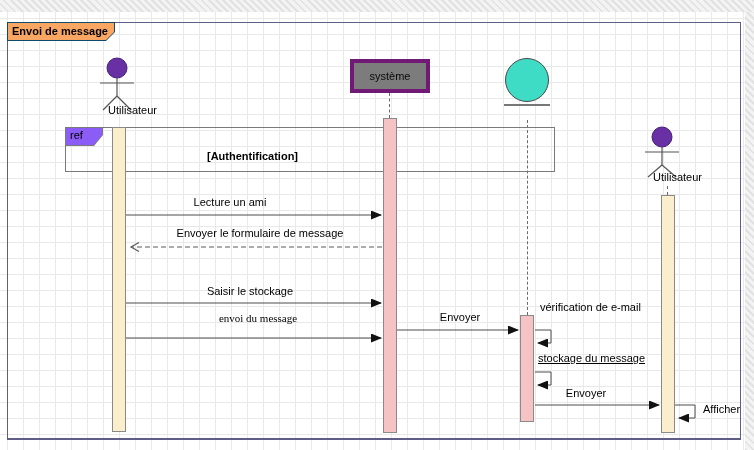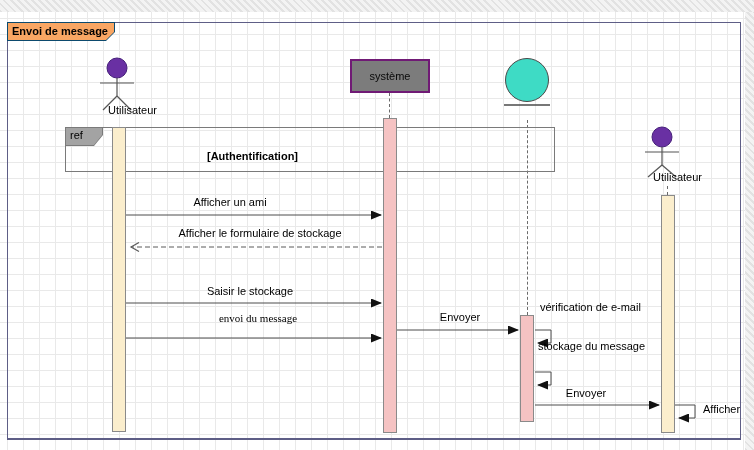--- a/index.html
+++ b/index.html
@@ -17,30 +17,30 @@
   
   .tab-border{position:absolute;left:7px;top:22px;width:108px;height:19px;background:#0c4a6e;
       clip-path:polygon(0 0,100% 0,100% 10px,calc(100% - 9px) 100%,0 100%);}
   .tab-fill{position:absolute;left:1px;top:1px;right:1px;bottom:1px;background:#f9a663;
       clip-path:polygon(0 0,100% 0,100% 9px,calc(100% - 8px) 100%,0 100%);
       font-weight:bold;font-size:11px;line-height:16px;padding-left:4px;white-space:nowrap;}
   
   .fragment{position:absolute;left:65px;top:127px;width:490px;height:45px;border:1px solid #7a7a7a;box-sizing:border-box;background:transparent;}
   .ref-border{position:absolute;left:65px;top:127px;width:38px;height:19px;background:#7a7a7a;
       clip-path:polygon(0 0,100% 0,100% 8px,calc(100% - 9px) 100%,0 100%);}
-  .ref-fill{position:absolute;left:1px;top:1px;right:1px;bottom:1px;background:#a3a3a3;
+  .ref-fill{position:absolute;left:1px;top:1px;right:1px;bottom:1px;background:#8b5cf6;
       clip-path:polygon(0 0,100% 0,100% 7px,calc(100% - 8px) 100%,0 100%);
       font-size:11px;line-height:15px;padding-left:4px;}
   
   .dashline{position:absolute;width:1px;border-left:1px dashed #6a6a6a;}
   .bar{position:absolute;width:14px;box-sizing:border-box;border:1px solid #8a8a8a;}
   .bar.tan{background:#fbeecd;}
   .bar.pink{background:#f5c3c3;}
   .sysbox{position:absolute;left:350px;top:59px;width:80px;height:34px;background:#7c7c7c;
-      border:2px solid #701a75;box-sizing:border-box;display:flex;align-items:center;justify-content:center;
+      border:4px solid #701a75;box-sizing:border-box;display:flex;align-items:center;justify-content:center;
       font-size:11px;color:#0a0a0a;}
   .svgabs{position:absolute;}
   .lbl{position:absolute;font-size:11px;line-height:13px;white-space:nowrap;color:#000;}
   .lbl.c{transform:translateX(-50%);}
   .lbl.b{font-weight:bold;}
   .llname{position:absolute;font-size:11px;line-height:13px;text-align:right;color:#000;}
 </style>
 </head>
 <body>
 
@@ -106,22 +106,22 @@
     <line x1="382" y1="247" x2="131" y2="247" stroke="#5a5a5a" stroke-width="1" stroke-dasharray="5,3" marker-end="url(#ao)"></line>
     <line x1="126" y1="303" x2="381" y2="303" stroke="#4d4d4d" stroke-width="1" marker-end="url(#af)"></line>
     <line x1="126" y1="338" x2="381" y2="338" stroke="#4d4d4d" stroke-width="1" marker-end="url(#af)"></line>
     <line x1="397" y1="330" x2="518" y2="330" stroke="#4d4d4d" stroke-width="1" marker-end="url(#af)"></line>
     <path d="M535,330 L551,330 L551,343 L538,343" fill="none" stroke="#4d4d4d" stroke-width="1" marker-end="url(#af)"></path>
     <path d="M535,372 L551,372 L551,385 L538,385" fill="none" stroke="#4d4d4d" stroke-width="1" marker-end="url(#af)"></path>
     <line x1="535" y1="405" x2="659" y2="405" stroke="#4d4d4d" stroke-width="1" marker-end="url(#af)"></line>
     <path d="M675,405 L695,405 L695,418 L679,418" fill="none" stroke="#4d4d4d" stroke-width="1" marker-end="url(#af)"></path>
   </svg>
 
-  <div class="lbl c" style="left:230px;top:196px;">Afficher un ami</div>
-  <div class="lbl c" style="left:260px;top:227px;">Afficher le formulaire de stockage</div>
+  <div class="lbl c" style="left:230px;top:196px;">Lecture un ami</div>
+  <div class="lbl c" style="left:260px;top:227px;">Envoyer le formulaire de message</div>
   <div class="lbl c" style="left:250px;top:285px;">Saisir le stockage</div>
   <div class="lbl c" style="left:258px;top:312px;font-family:Liberation Serif, serif;">envoi du message</div>
   <div class="lbl c" style="left:460px;top:311px;">Envoyer</div>
   <div class="lbl" style="left:540px;top:301px;">vérification de e-mail</div>
-  <div class="lbl" style="left:538px;top:340px;">stockage du message</div>
+  <div class="lbl" style="left:538px;top:352px;text-decoration:underline;">stockage du message</div>
   <div class="lbl c" style="left:586px;top:387px;">Envoyer</div>
   <div class="lbl" style="left:703px;top:403px;">Afficher</div>
 </div>
 
 </body></html>

